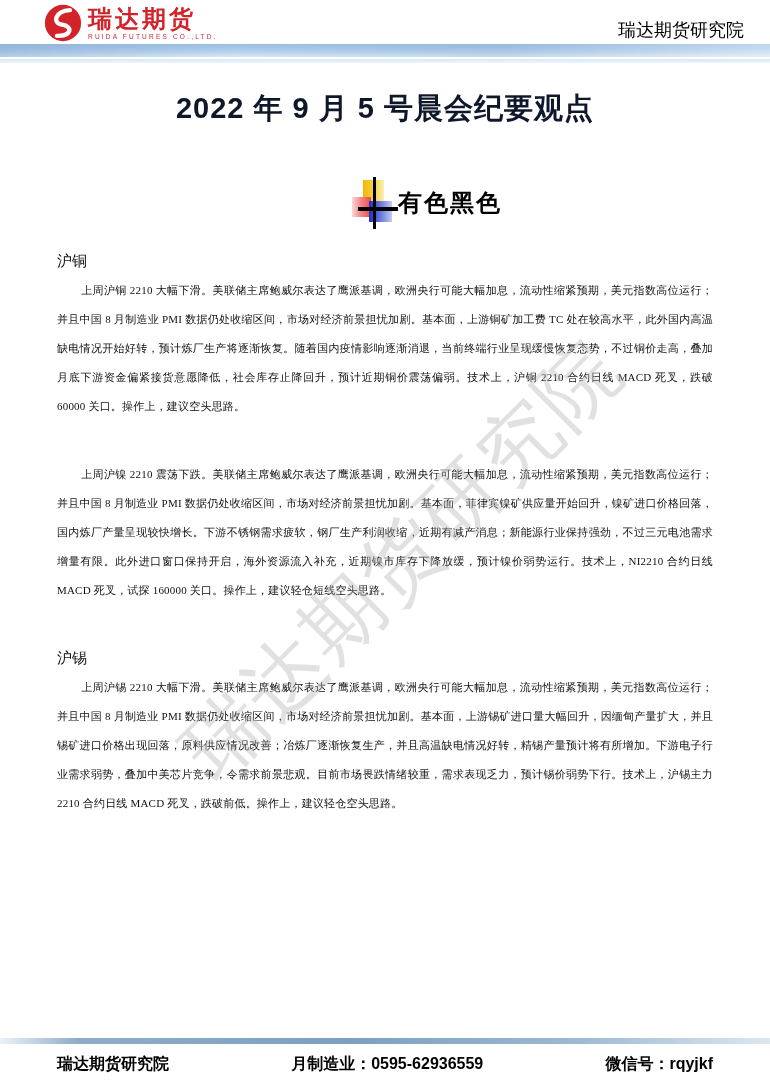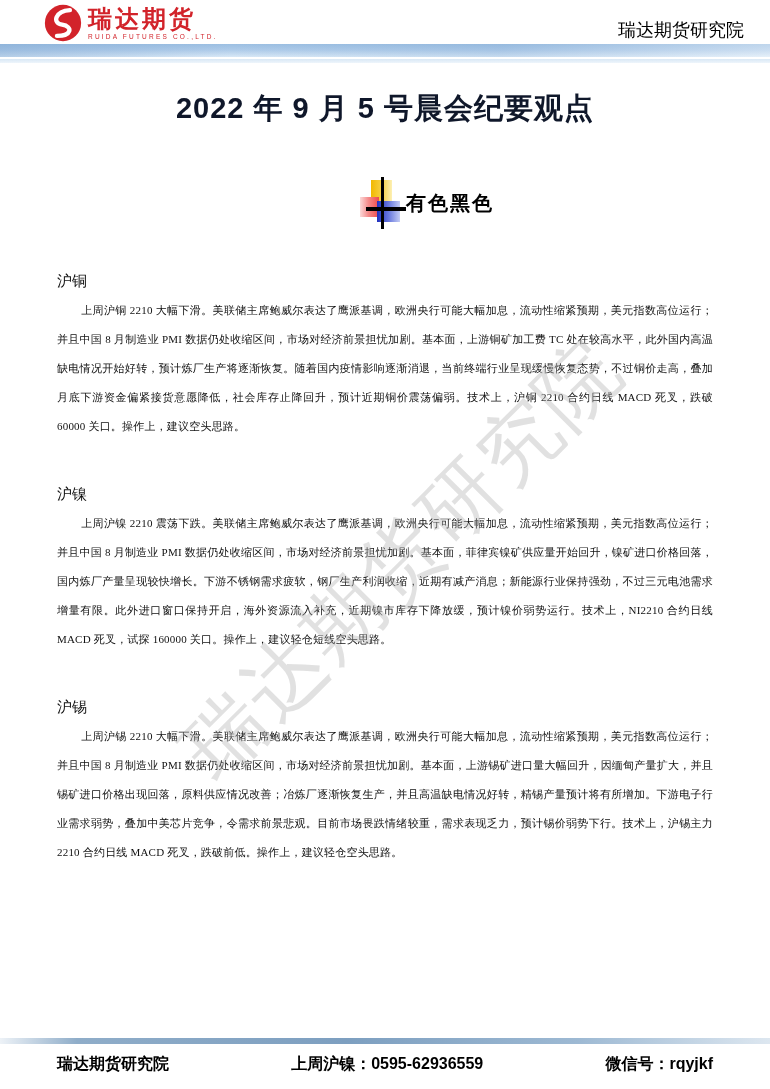--- a/index.html
+++ b/index.html
@@ -66,27 +66,27 @@
   }
   .sec-icon { position: relative; width: 46px; height: 52px; flex: 0 0 auto; }
   .sq { position: absolute; display: block; }
   .sq-y { left: 11px; top: 3px;  width: 21px; height: 22px; background: linear-gradient(90deg, #f2b800 0%, #f7d24a 55%, #fdf0b4 100%); }
   .sq-r { left: 0px;  top: 20px; width: 19px; height: 20px; background: linear-gradient(270deg, #ee4a4a 0%, #f58a8a 55%, #fbd9d9 100%); }
   .sq-b { left: 17px; top: 24px; width: 23px; height: 21px; background: linear-gradient(90deg, #1f2fbe 0%, #6f7fe0 55%, #c4ccf4 100%); }
   .bar-v { position: absolute; left: 21px; top: 0; width: 3px; height: 52px; background: #000; }
   .bar-h { position: absolute; left: 6px; top: 30px; width: 40px; height: 4px; background: #000; }
   .sec-head-label {
     font-family: "Liberation Sans", "DejaVu Sans", sans-serif;
-    font-weight: 600; font-size: 20px; color: #000; letter-spacing: 2px;
+    font-weight: 600; font-size: 24px; color: #000; letter-spacing: 2px;
   }
 
   
   .body-main { padding: 4px 57px 0 57px; position: relative; z-index: 1; }
   .report-section { margin-bottom: 39px; }
-  .sec-label { font-size: 15px; line-height: 29px; margin-top: 20px; }
+  .sec-label { font-size: 15px; line-height: 29px; }
   .report-section p {
     font-size: 11px; line-height: 29px;
     text-align: justify; text-indent: 2.2em;
     letter-spacing: 0.2px;
   }
 
   
   .watermark {
     position: absolute; left: 403px; top: 560px;
     transform: translate(-50%, -50%) rotate(-45deg);
@@ -147,39 +147,38 @@
   </div>
 
   <main class="body-main">
 
     <section class="report-section">
       <div class="sec-label">沪铜</div>
       <p>上周沪铜 2210 大幅下滑。美联储主席鲍威尔表达了鹰派基调，欧洲央行可能大幅加息，流动性缩紧预期，美元指数高位运行；并且中国 8 月制造业 PMI 数据仍处收缩区间，市场对经济前景担忧加剧。基本面，上游铜矿加工费 TC 处在较高水平，此外国内高温缺电情况开始好转，预计炼厂生产将逐渐恢复。随着国内疫情影响逐渐消退，当前终端行业呈现缓慢恢复态势，不过铜价走高，叠加月底下游资金偏紧接货意愿降低，社会库存止降回升，预计近期铜价震荡偏弱。技术上，沪铜 2210 合约日线 MACD 死叉，跌破 60000 关口。操作上，建议空头思路。</p>
     </section>
 
     <section class="report-section">
-      <div class="sec-label">沪镍</div>
       <p>上周沪镍 2210 震荡下跌。美联储主席鲍威尔表达了鹰派基调，欧洲央行可能大幅加息，流动性缩紧预期，美元指数高位运行；并且中国 8 月制造业 PMI 数据仍处收缩区间，市场对经济前景担忧加剧。基本面，菲律宾镍矿供应量开始回升，镍矿进口价格回落，国内炼厂产量呈现较快增长。下游不锈钢需求疲软，钢厂生产利润收缩，近期有减产消息；新能源行业保持强劲，不过三元电池需求增量有限。此外进口窗口保持开启，海外资源流入补充，近期镍市库存下降放缓，预计镍价弱势运行。技术上，NI2210 合约日线 MACD 死叉，试探 160000 关口。操作上，建议轻仓短线空头思路。</p>
     </section>
 
     <section class="report-section">
       <div class="sec-label">沪锡</div>
       <p>上周沪锡 2210 大幅下滑。美联储主席鲍威尔表达了鹰派基调，欧洲央行可能大幅加息，流动性缩紧预期，美元指数高位运行；并且中国 8 月制造业 PMI 数据仍处收缩区间，市场对经济前景担忧加剧。基本面，上游锡矿进口量大幅回升，因缅甸产量扩大，并且锡矿进口价格出现回落，原料供应情况改善；冶炼厂逐渐恢复生产，并且高温缺电情况好转，精锡产量预计将有所增加。下游电子行业需求弱势，叠加中美芯片竞争，令需求前景悲观。目前市场畏跌情绪较重，需求表现乏力，预计锡价弱势下行。技术上，沪锡主力 2210 合约日线 MACD 死叉，跌破前低。操作上，建议轻仓空头思路。</p>
     </section>
 
   </main>
 
   <div class="watermark">瑞达期货研究院</div>
 
   <footer class="ftr">
     <div class="f-rule"></div>
     <div class="f-row">
       <span>瑞达期货研究院</span>
       <span>
-        <span>上周沪镍：</span><span>0595-62936559</span>
+        <span>月制造业：</span><span>0595-62936559</span>
       </span>
       <span>
         <span>微信号：</span><span>rqyjkf</span>
       </span>
     </div>
   </footer>
 
 </div>
 
 </body></html>

